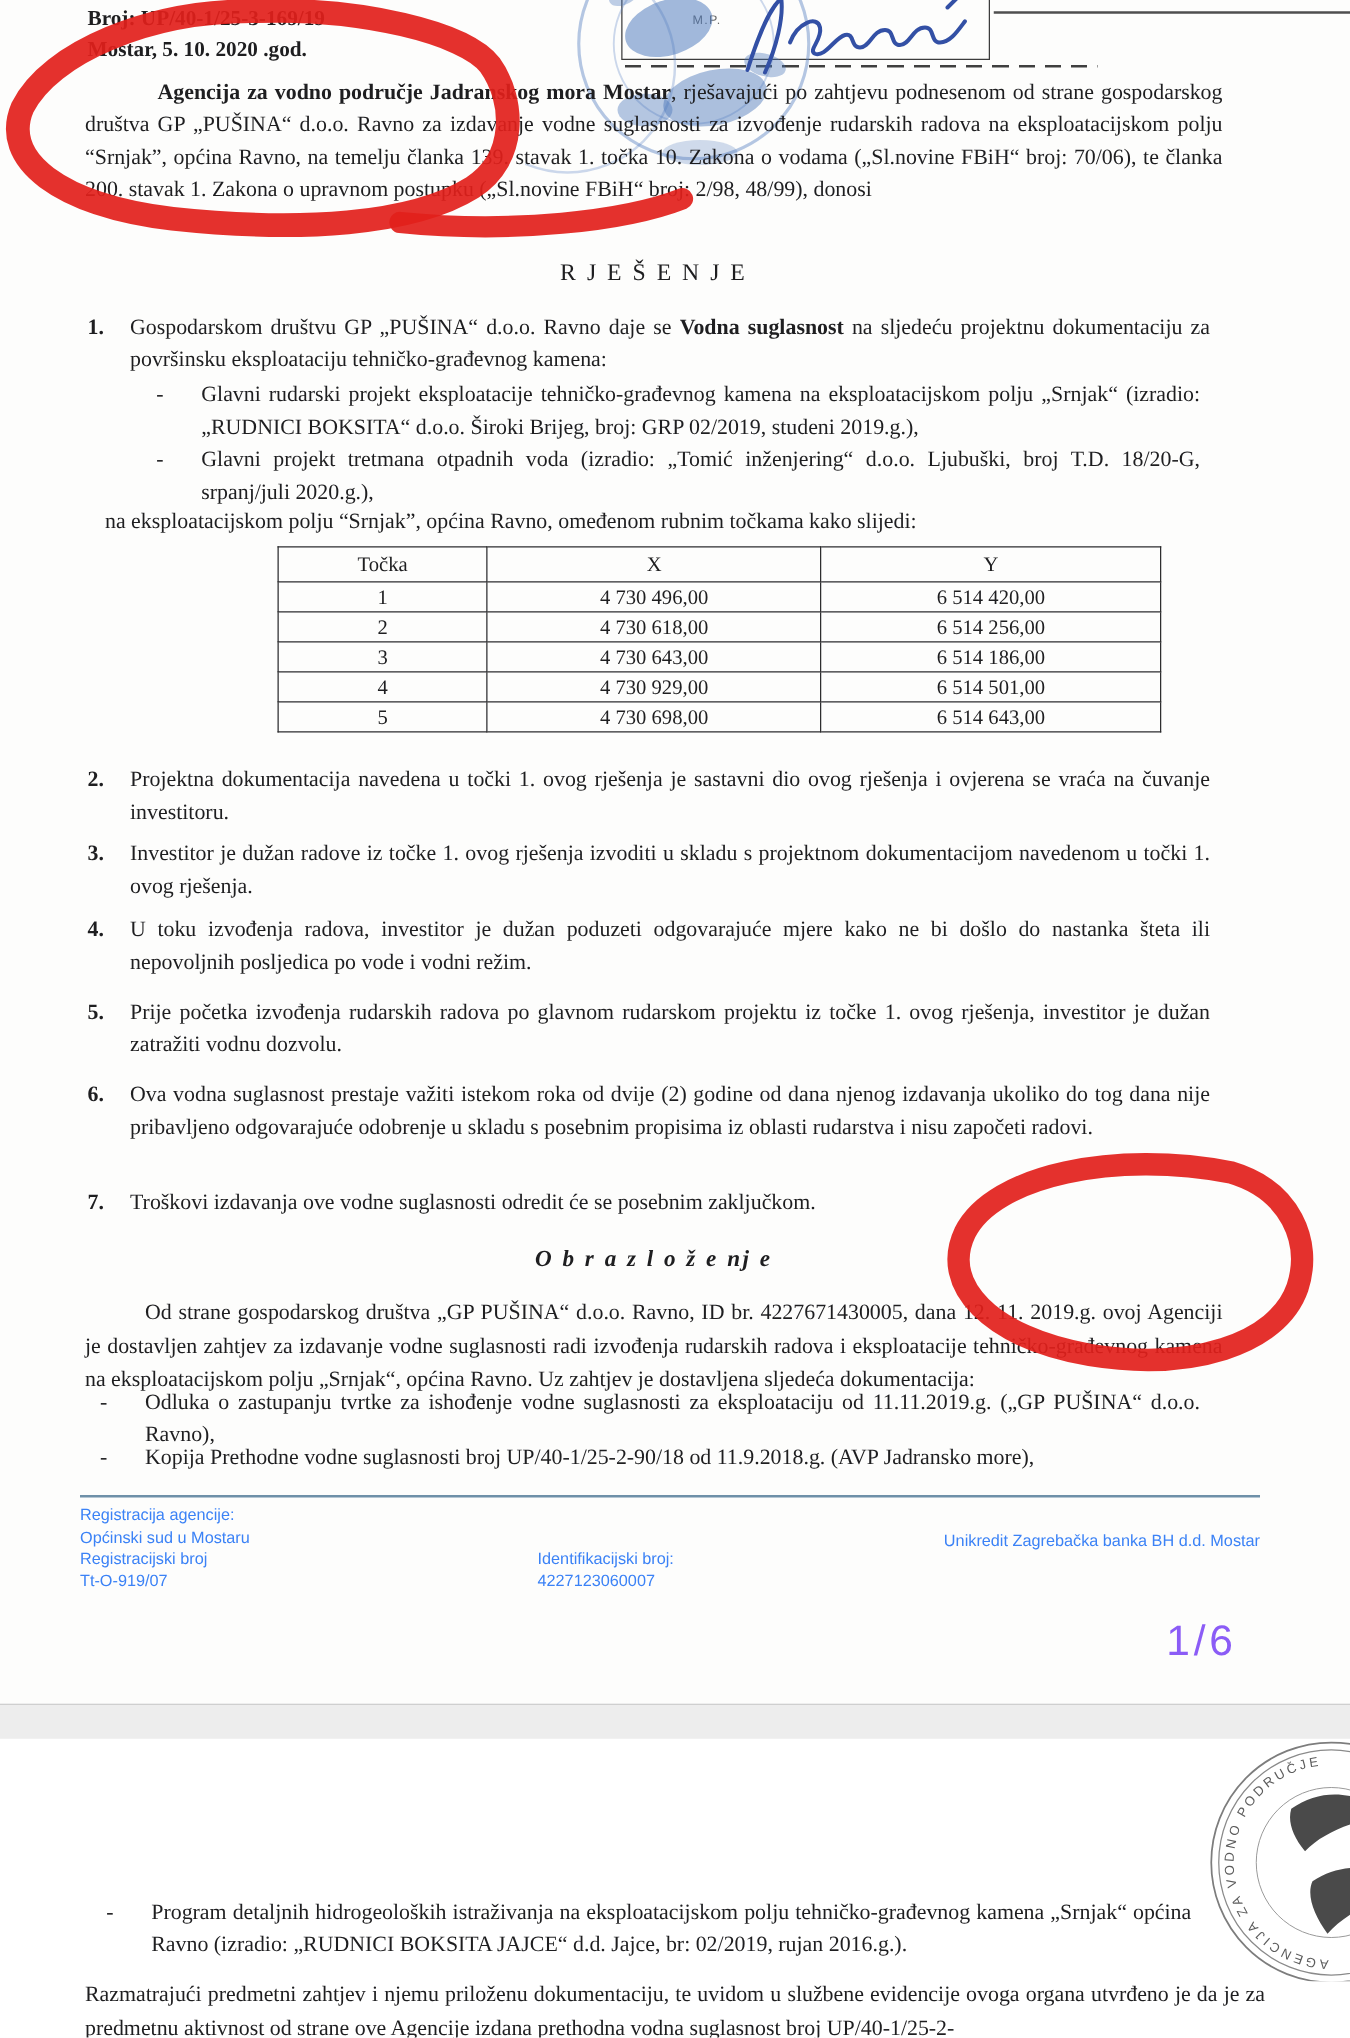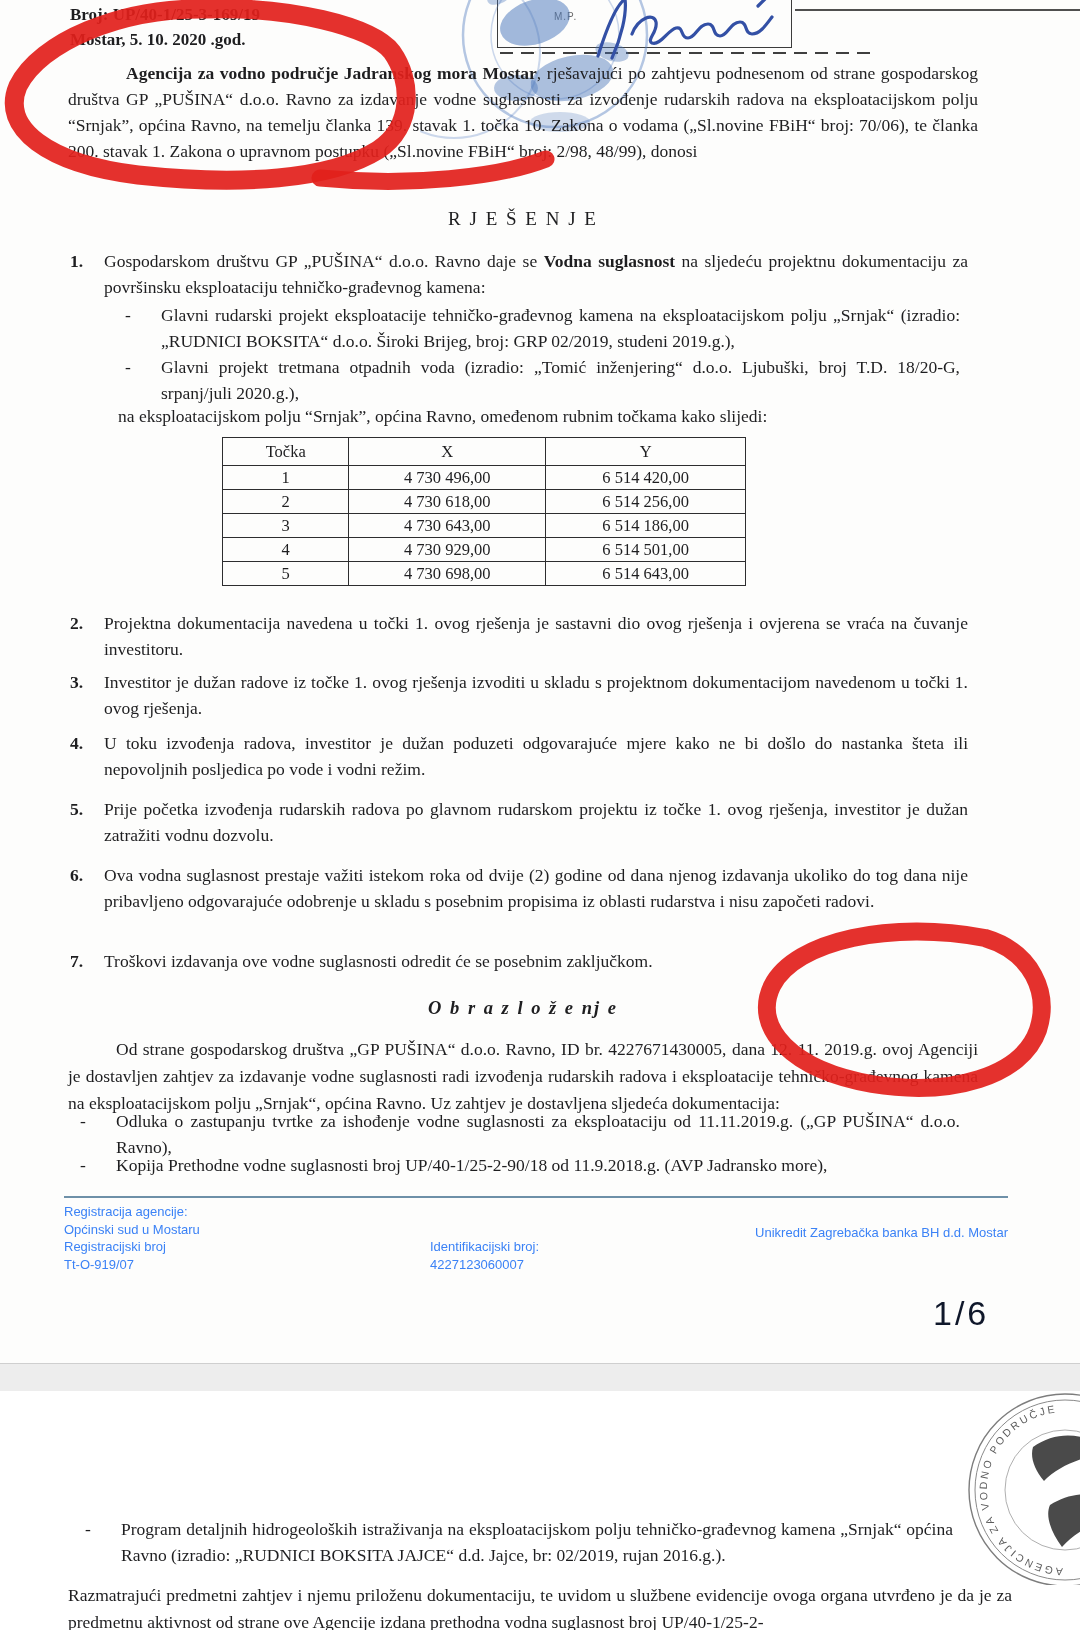--- a/index.html
+++ b/index.html
@@ -22,21 +22,21 @@
   .bullet .btext{flex:1;text-align:justify;}
   table.coords{border-collapse:collapse;font-size:16.5px;}
   table.coords th,table.coords td{
     border:1.4px solid #2d2d2f;text-align:center;padding:0;
     font-weight:normal;
   }
   table.coords th{height:27px;}
   table.coords td{height:23px;}
   .obr-title{font-weight:bold;font-style:italic;font-size:18.5px;letter-spacing:2px;text-align:center;}
   .footer-small{font-family:Liberation Sans, sans-serif;font-size:13px;line-height:17.5px;color:#3b82f6;}
-  .page-num{font-family:"Liberation Sans",sans-serif;font-size:34px;color:#0f172a;letter-spacing:3px;}
+  .page-num{font-family:"Liberation Sans",sans-serif;font-size:34px;color:#8b5cf6;letter-spacing:3px;}
   .sep-band{background:#ededed;border-top:1px solid #cfcfcf;border-bottom:1px solid #d7d7d7;}
   .mp-box{border:1.5px solid #3c3c3c;}
   .mp-label{font-family:"Liberation Sans",sans-serif;font-size:10px;color:#6b6b6b;letter-spacing:1px;}
   .dash-line{height:2px;background:repeating-linear-gradient(90deg,#3f3f3f 0 13px,transparent 13px 21px);}
   .solid-line{height:2px;background:#4f4f4f;}
   svg{display:block;}
 </style>
 </head>
 <body>
 
@@ -90,23 +90,23 @@
 
 <div class="abs doc bullet" style="left:125px;top:302px;width:835px;">
   <span class="dash">-</span>
   <span class="btext">Glavni rudarski projekt eksploatacije tehničko-građevnog kamena na eksploatacijskom polju „Srnjak“ (izradio: „RUDNICI BOKSITA“ d.o.o. Široki Brijeg, broj: GRP 02/2019, studeni 2019.g.),</span>
 </div>
 <div class="abs doc bullet" style="left:125px;top:354px;width:835px;">
   <span class="dash">-</span>
   <span class="btext">Glavni projekt tretmana otpadnih voda (izradio: „Tomić inženjering“ d.o.o. Ljubuški, broj T.D. 18/20-G, srpanj/juli 2020.g.),</span>
 </div>
 
-<p class="abs doc" style="left:118px;top:403px;width:880px;">na eksploatacijskom polju “Srnjak”, općina Ravno, omeđenom rubnim točkama kako slijedi:</p>
-
-<table class="abs coords" style="left:222px;top:437px;width:524px;">
+<p class="abs doc" style="left:84px;top:403px;width:880px;">na eksploatacijskom polju “Srnjak”, općina Ravno, omeđenom rubnim točkama kako slijedi:</p>
+
+<table class="abs coords" style="left:222px;top:437px;width:707px;">
   <thead>
     <tr>
       <th style="width:156px">Točka</th>
       <th style="width:250px">X</th>
       <th style="width:254px">Y</th>
     </tr>
   </thead>
   <tbody>
     <tr>
       <td>1</td>

